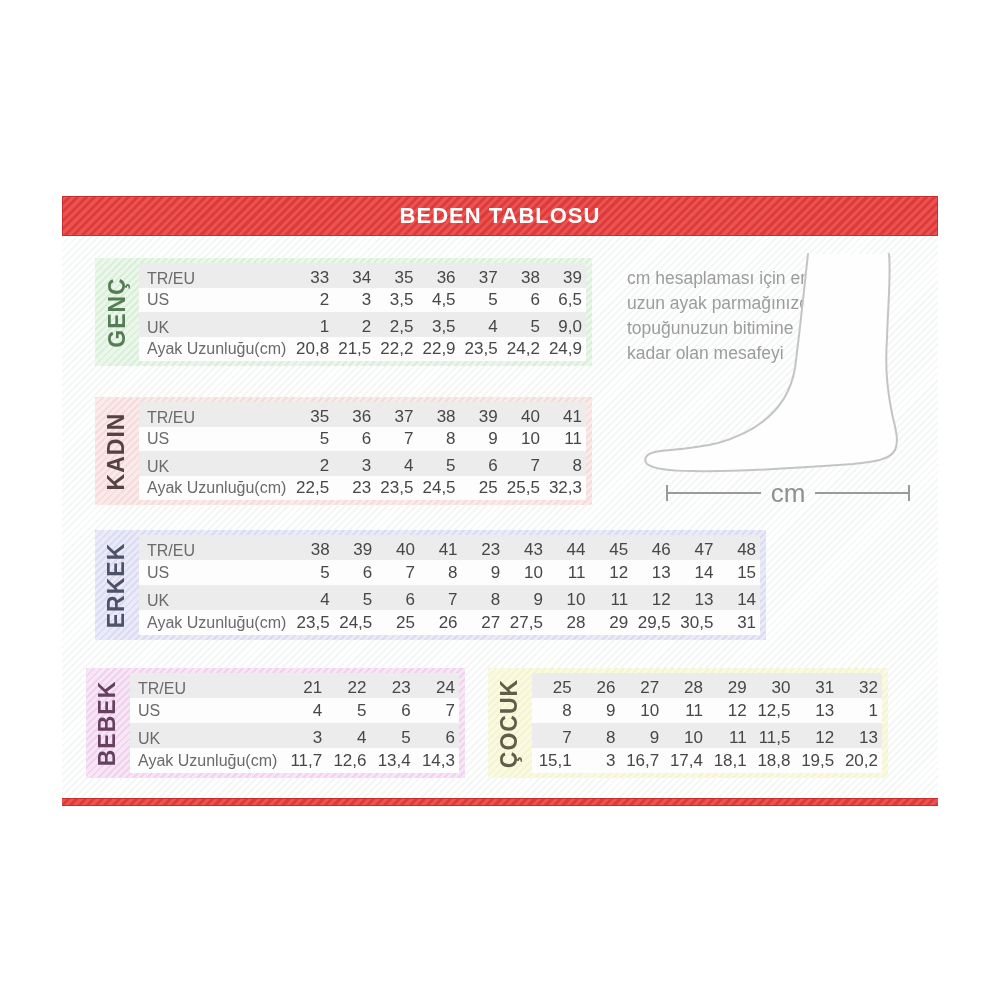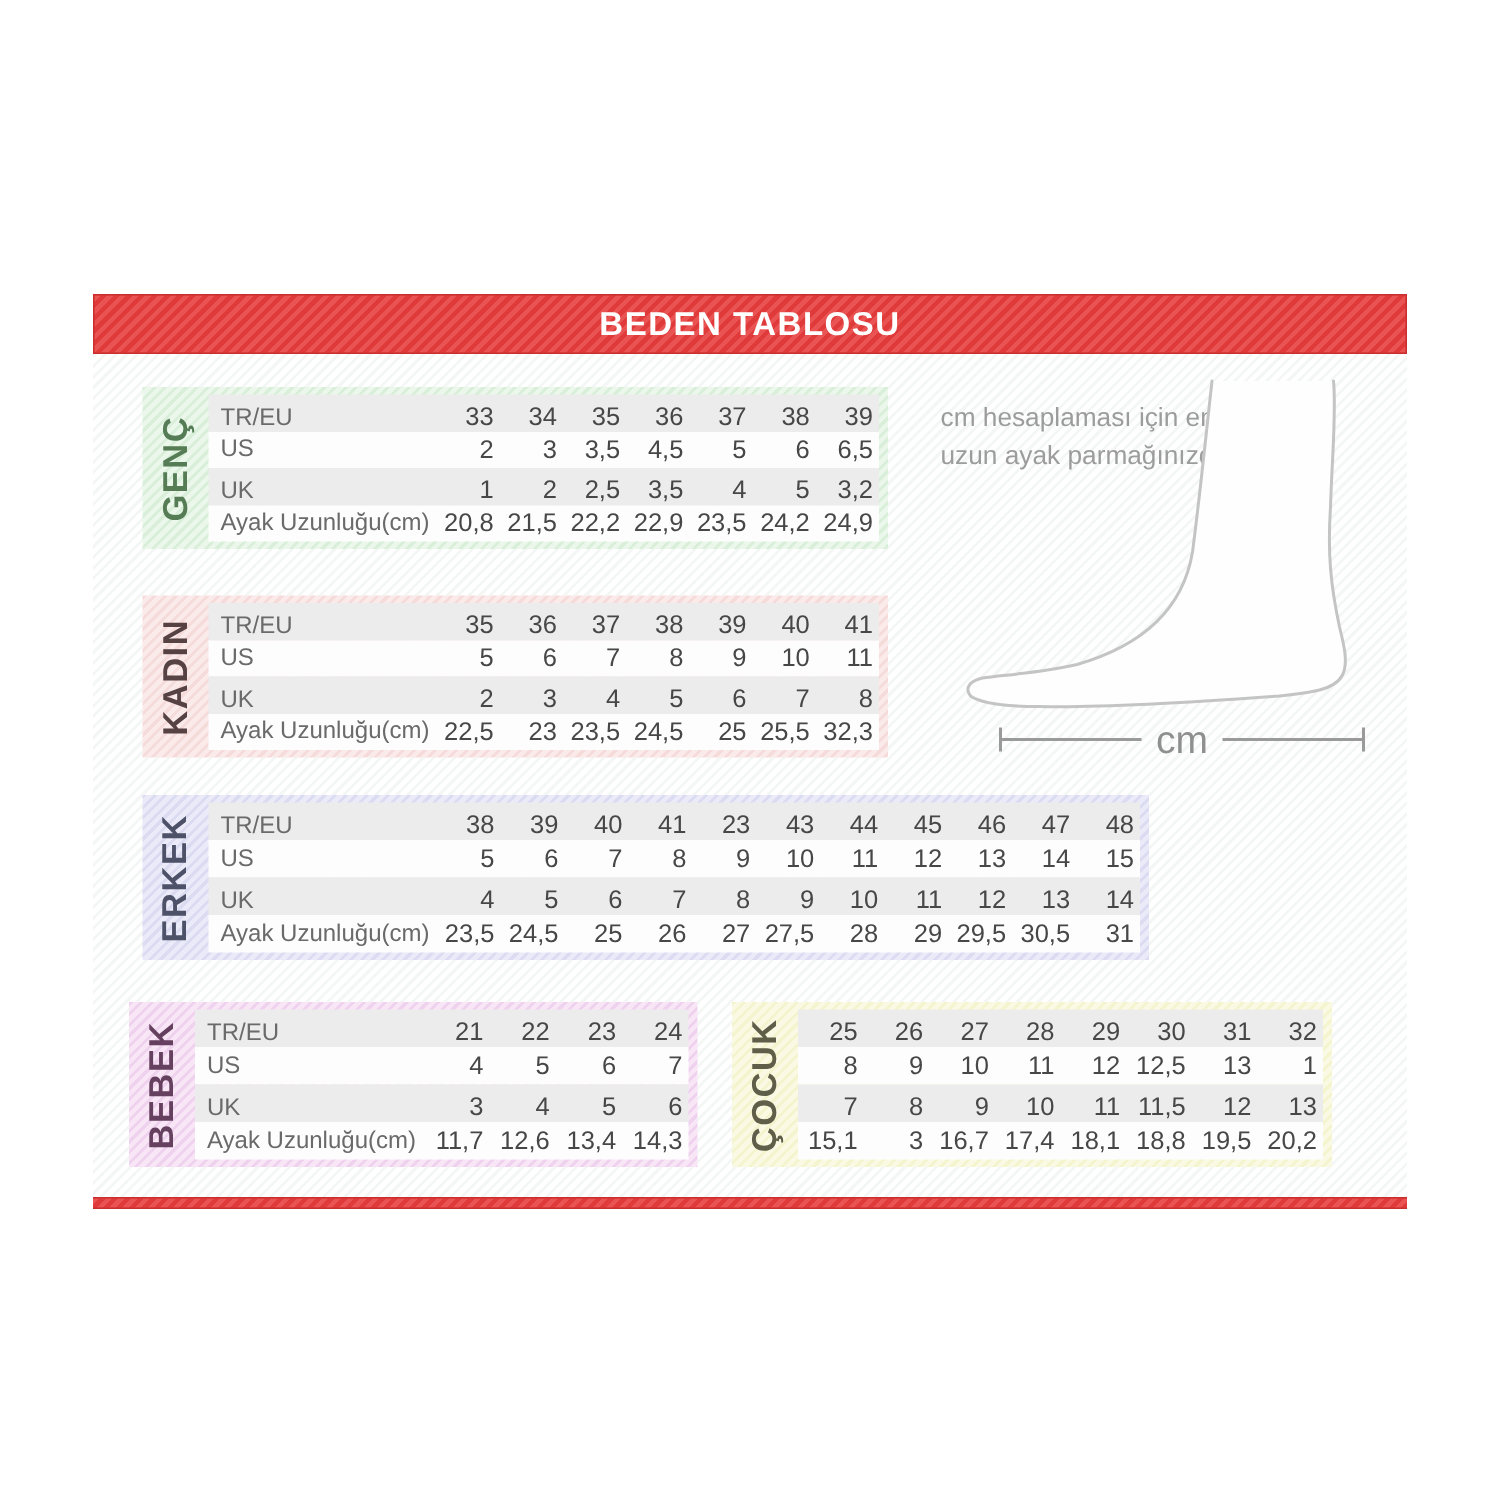--- a/index.html
+++ b/index.html
@@ -151,21 +151,21 @@
           <span class="cell">6,5</span>
         </div>
         <div class="trow shade">
           <span class="rlabel">UK</span>
           <span class="cell">1</span>
           <span class="cell">2</span>
           <span class="cell">2,5</span>
           <span class="cell">3,5</span>
           <span class="cell">4</span>
           <span class="cell">5</span>
-          <span class="cell">3,2</span>
+          <span class="cell">9,0</span>
         </div>
         <div class="trow plain">
           <span class="rlabel">Ayak Uzunluğu(cm)</span>
           <span class="cell">20,8</span>
           <span class="cell">21,5</span>
           <span class="cell">22,2</span>
           <span class="cell">22,9</span>
           <span class="cell">23,5</span>
           <span class="cell">24,2</span>
           <span class="cell">24,9</span>
@@ -365,20 +365,22 @@
           <span class="cell">18,8</span>
           <span class="cell">19,5</span>
           <span class="cell">20,2</span>
         </div>
       </div>
   </div>
 
   <div class="instructions">
       <div>cm hesaplaması için en</div>
       <div>uzun ayak parmağınızdan</div>
+      <div>topuğunuzun bitimine</div>
+      <div>kadar olan mesafeyi</div>
     </div>
 
   <div class="foot-wrap">
     <svg width="275" height="228" viewBox="0 0 275 228">
       <path d="M 170 4
                C 166 40 162 80 157 118
                C 150 160 118 182 80 193
                C 55 199 28 200 17 202
                C 8 204 5 209 9 214
                C 16 219 30 221 55 221

